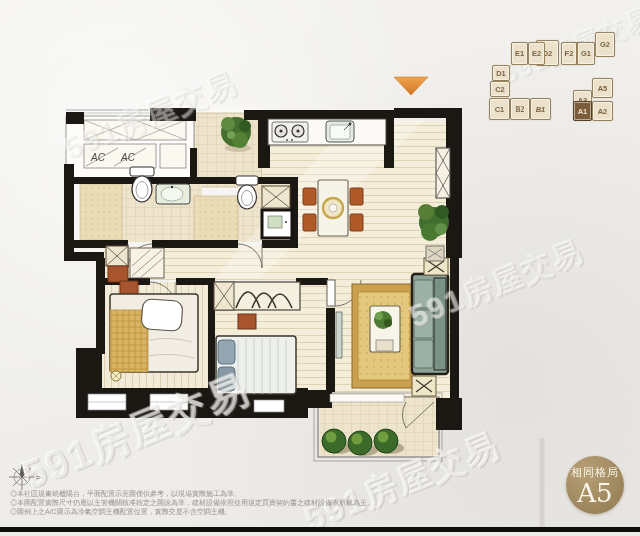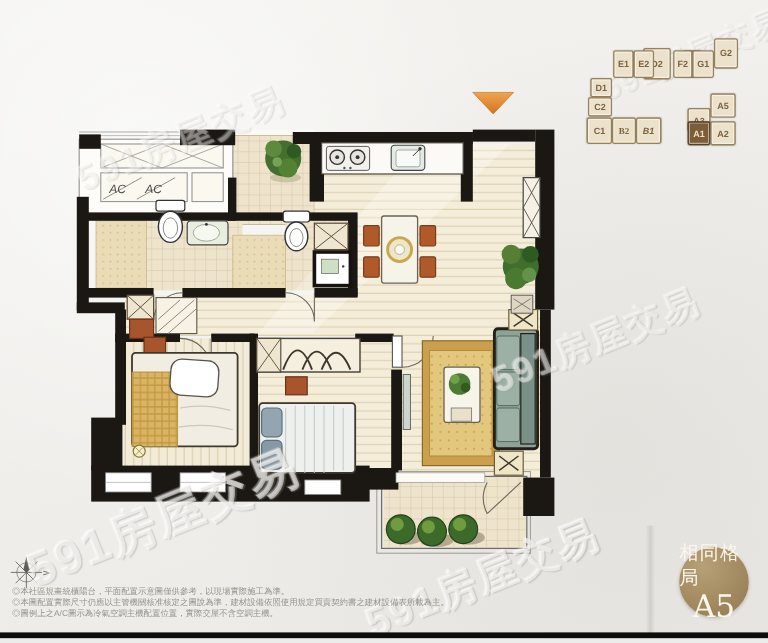--- a/index.html
+++ b/index.html
@@ -25,21 +25,21 @@
       background:#ece2cc;border:1px solid #97825c;border-radius:2px;
       font-size:7.5px;font-weight:bold;color:#7a6342;
       box-shadow:inset 0 0 0 1px rgba(255,255,255,.5), 0 0 1px rgba(90,70,40,.4);}
   .ku.hl{background:#7b5d39;color:#eee0c4;border-color:#54402а;}
   .ku.hl{border-color:#54402a;}
   
   .badge{position:absolute;left:566px;top:456px;width:58px;height:58px;border-radius:50%;
       background:radial-gradient(circle at 35% 28%, #b7a077, #9c855a 70%, #8f784e);
       color:#fbf6ea;display:flex;flex-direction:column;align-items:center;justify-content:center;
       box-shadow:0 1px 3px rgba(80,65,40,.3);}
-  .badge .t{font-size:16px;letter-spacing:1px;}
+  .badge .t{font-size:11px;letter-spacing:1px;}
   .badge .u{font-family:"DejaVu Serif",serif;font-size:26px;line-height:.95;margin-top:1px;}
   
   .disc{position:absolute;left:10px;top:489px;font-size:7px;line-height:9px;color:#97928a;letter-spacing:0;}
   .fold{position:absolute;left:538px;top:438px;width:8px;height:90px;
         background:linear-gradient(90deg,rgba(120,112,100,0) 0%,rgba(120,112,100,.18) 50%,rgba(120,112,100,0) 100%);}
   .botbar{position:absolute;left:0;top:527px;width:640px;height:5px;background:#0d0d0c;}
   .botlight{position:absolute;left:0;top:532px;width:640px;height:4px;background:#ececea;}
 </style>
 </head>
 <body>

